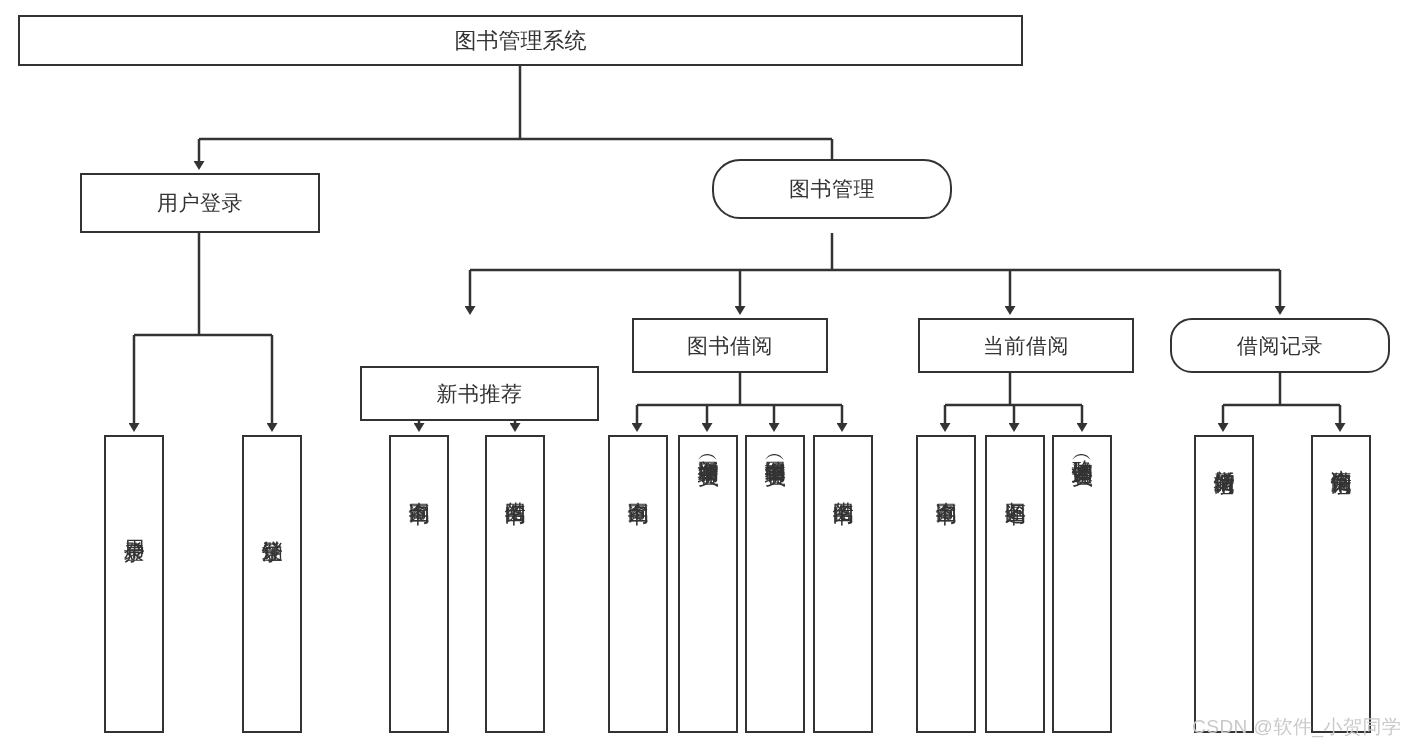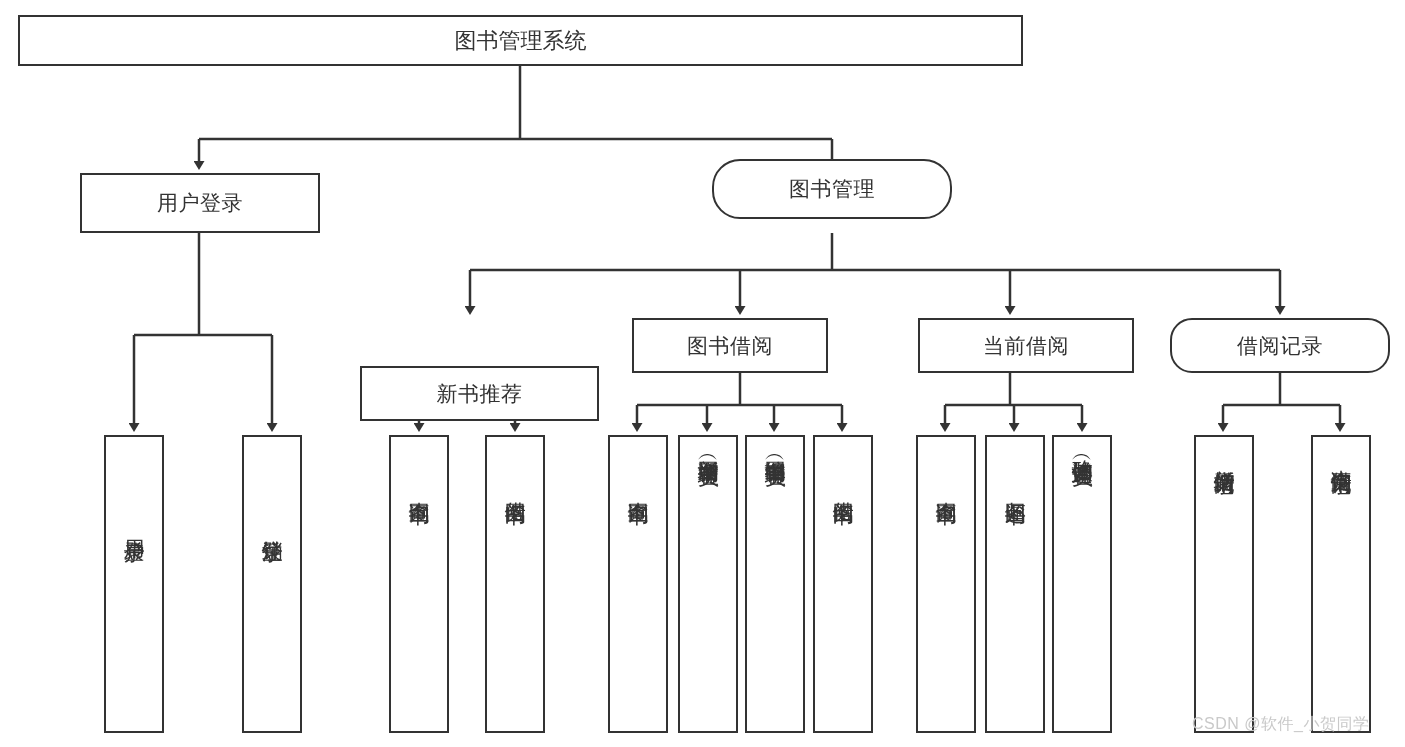--- a/index.html
+++ b/index.html
@@ -15,21 +15,21 @@
   .leaf{position:absolute;box-sizing:border-box;background:#ffffff;
         border:2.5px solid #333333;display:flex;align-items:flex-start;justify-content:center;
         color:#333333;}
   .vtext{writing-mode:vertical-rl;text-orientation:upright;
          font-size:21px;line-height:1.06;letter-spacing:1px;white-space:nowrap;
          color:#333333;}
   .leaf.pad-a .vtext{margin-top:86px;}
   .leaf.pad-b .vtext{margin-top:16px;}
   .leaf.pad-c .vtext{margin-top:48px;}
   .leaf.pad-d .vtext{margin-top:6px;}
-  .watermark{position:absolute;left:1192px;top:714px;font-size:16px;color:#c9c9c9;
+  .watermark{position:absolute;left:1192px;top:714px;font-size:19px;color:#c9c9c9;
              white-space:nowrap;letter-spacing:.5px;}
 </style>
 </head>
 <body>
 
 <div id="stage">
 
   <svg class="links" viewBox="0 0 1405 747" xmlns="http://www.w3.org/2000/svg">
     <defs>
       <marker id="arr" markerWidth="10" markerHeight="11" refX="1" refY="5.5" orient="auto" markerUnits="userSpaceOnUse">

